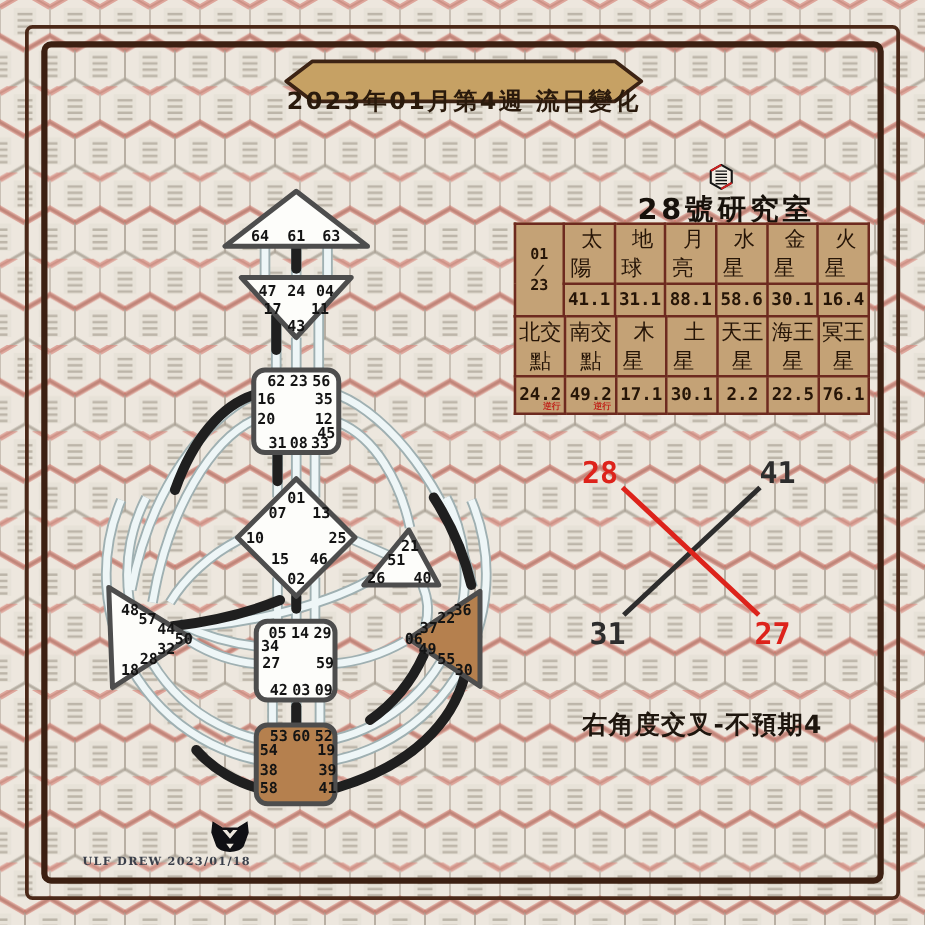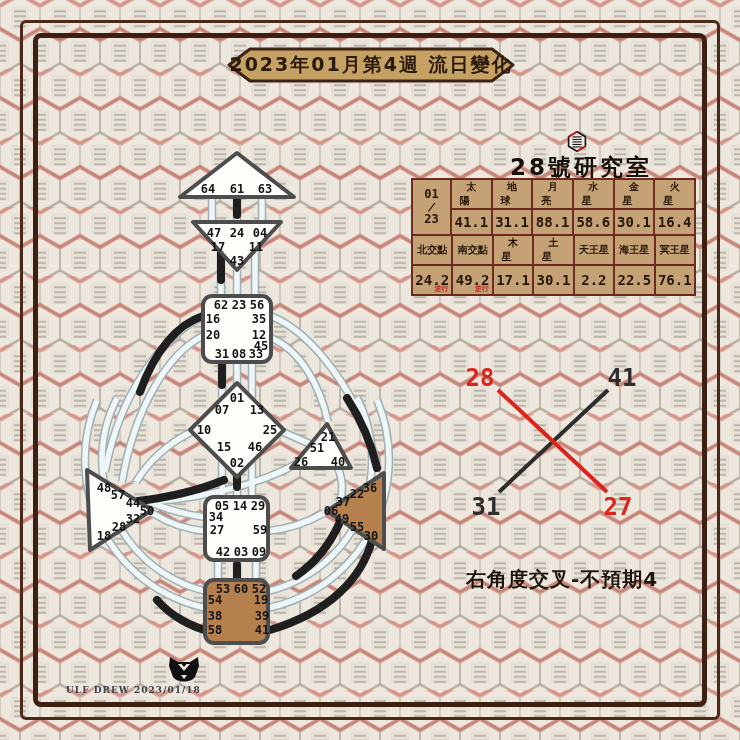--- a/index.html
+++ b/index.html
@@ -7,32 +7,32 @@
           background:#ede7de;font-family:"DejaVu Sans",sans-serif;}
   svg{display:block;}
   .abs{position:absolute;}
   
   .frame-outer{position:absolute;left:20px;top:20px;right:20px;bottom:20px;
     border:3px solid #4b2818;border-radius:6px;pointer-events:none;}
   .frame-inner{position:absolute;left:33px;top:33px;right:33px;bottom:33px;
     border:5px solid #3c2012;border-radius:8px;pointer-events:none;}
   
   #banner{left:226px;top:46px;width:290px;height:38px;}
-  #banner-text{position:absolute;left:0;top:0;width:290px;height:38px;
+  #banner-text{position:absolute;left:0;top:16px;width:290px;height:38px;
     display:flex;align-items:center;justify-content:center;
     font-size:19px;font-weight:bold;color:#2a1a0c;letter-spacing:2px;}
   
   #lab{left:452px;top:131px;width:250px;height:52px;display:flex;align-items:center;flex-direction:column;}
   #lab-name{font-size:23px;font-weight:bold;color:#17110b;letter-spacing:3px;margin-left:8px;}
   
   #ephem{left:411px;top:178px;width:285px;}
   table{border-collapse:collapse;width:285px;table-layout:fixed;background:#c4a276;}
   td{border:2px solid #6d2a1f;color:#261507;text-align:center;vertical-align:middle;
      padding:0;overflow:hidden;}
-  .hdr{font-size:10px;font-weight:bold;}
+  .hdr{font-size:17px;font-weight:normal;}
   .w2{letter-spacing:13px;text-indent:13px;}
   .w3{letter-spacing:0;}
   .val{font-family:"DejaVu Sans Mono",monospace;font-size:14px;font-weight:bold;position:relative;}
   .datecell{font-family:"DejaVu Sans Mono",monospace;font-size:12px;font-weight:bold;line-height:1.05;}
   .retro{position:absolute;bottom:0px;right:3px;font-size:7px;color:#c0271c;
          font-family:"DejaVu Sans",sans-serif;letter-spacing:0;}
   #tbl2{margin-top:-2px;}
   
   #cross{left:440px;top:352px;width:240px;height:180px;}
   .xn{font-family:"DejaVu Sans Mono",monospace;font-size:24px;font-weight:bold;}

